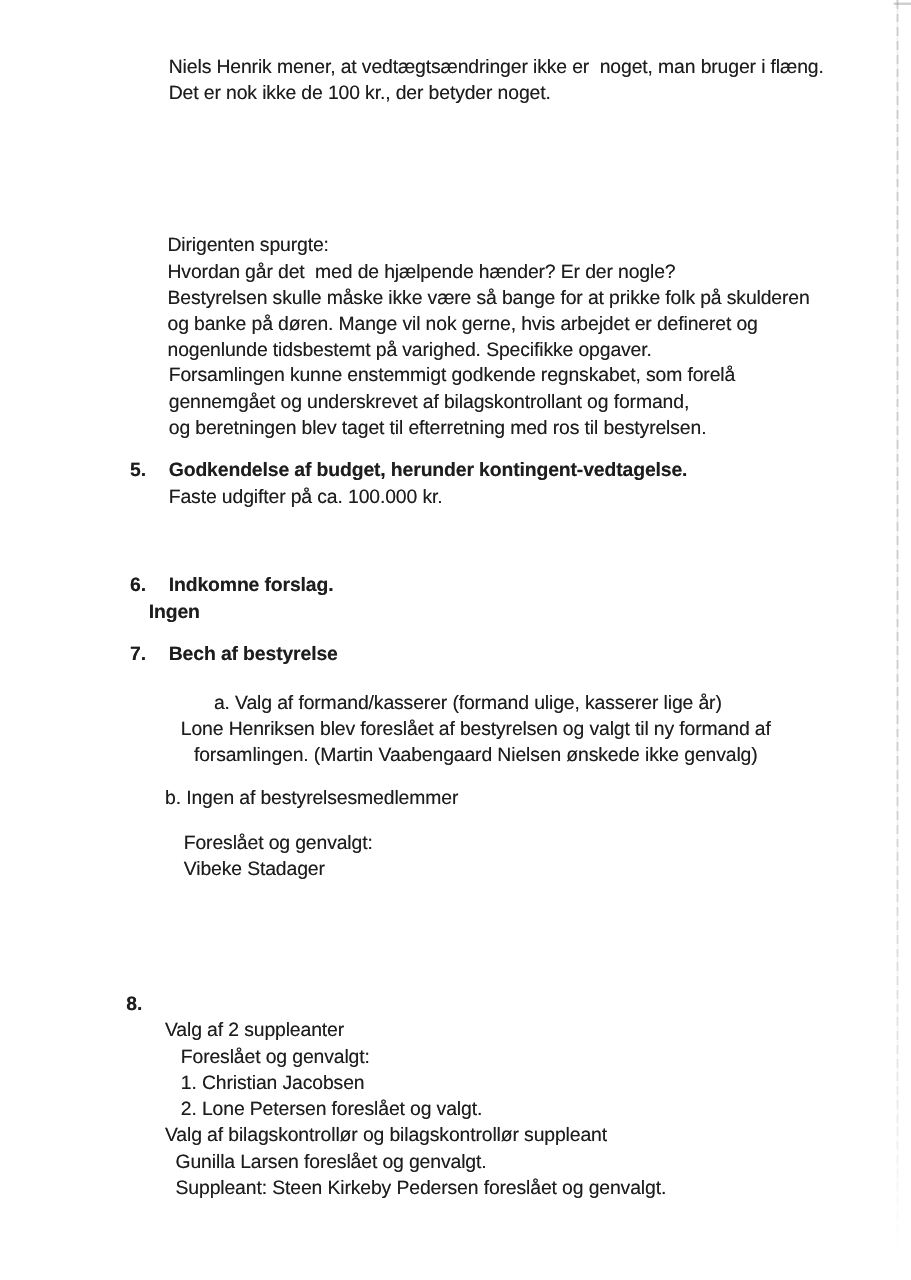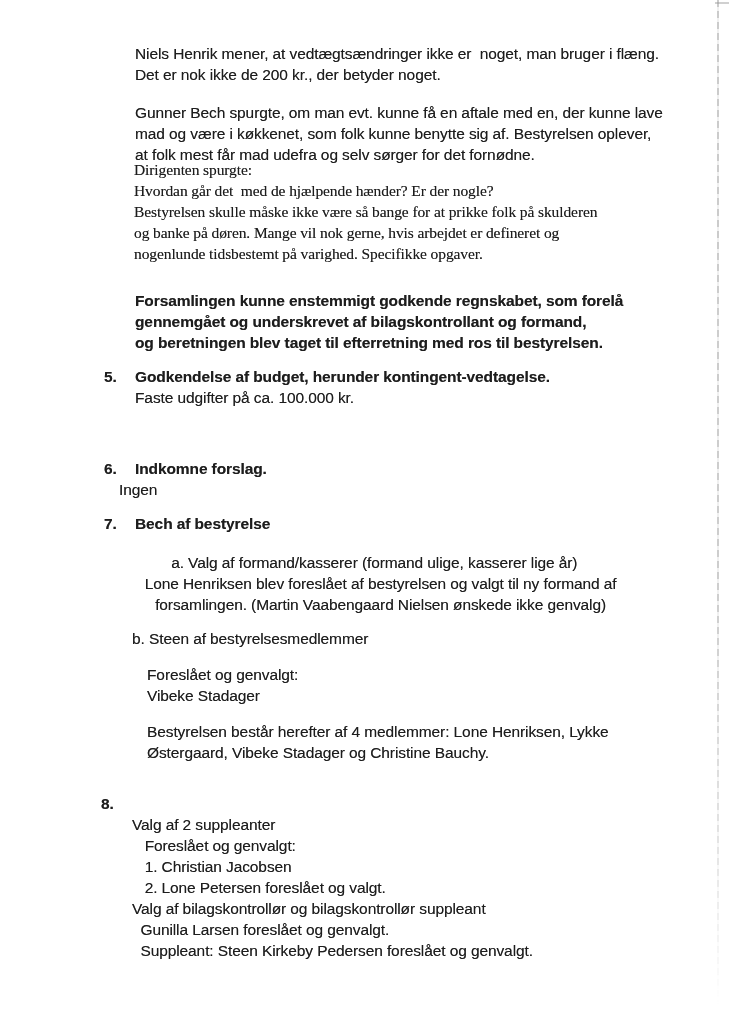--- a/index.html
+++ b/index.html
@@ -68,71 +68,66 @@
 </style>
 </head>
 <body>
 
 <div class="page">
 
   <div class="scan-right-line"></div>
   <div class="scan-corner-mark"></div>
 
   <div class="tb" style="top:43px; left:135px;">Niels Henrik mener, at vedtægtsændringer ikke er  noget, man bruger i flæng.
-Det er nok ikke de 200 kr., der betyder noget.</div>
+Det er nok ikke de 100 kr., der betyder noget.</div>
 
-  <div class="tb" style="top:102px; left:135px;">Gunner Bech spurgte, om man evt. kunne få en aftale med en, der kunne lave
-mad og være i køkkenet, som folk kunne benytte sig af. Bestyrelsen oplever,
-at folk mest får mad udefra og selv sørger for det fornødne.</div>
 
-  <div class="tb" style="top:159px; left:134px;font-family:Liberation Serif, serif;">Dirigenten spurgte:
+  <div class="tb" style="top:186px; left:134px;">Dirigenten spurgte:
 Hvordan går det  med de hjælpende hænder? Er der nogle?
 Bestyrelsen skulle måske ikke være så bange for at prikke folk på skulderen
 og banke på døren. Mange vil nok gerne, hvis arbejdet er defineret og
 nogenlunde tidsbestemt på varighed. Specifikke opgaver.</div>
 
-  <div class="tb" style="top:290px; left:135px;font-weight:bold;">Forsamlingen kunne enstemmigt godkende regnskabet, som forelå
+  <div class="tb" style="top:290px; left:135px;">Forsamlingen kunne enstemmigt godkende regnskabet, som forelå
 gennemgået og underskrevet af bilagskontrollant og formand,
 og beretningen blev taget til efterretning med ros til bestyrelsen.</div>
 
   <div class="item" style="top:366px;">
     <div class="head">
       <span class="num">5.</span>
       <span>Godkendelse af budget, herunder kontingent-vedtagelse.</span>
     </div>
     <div class="body">Faste udgifter på ca. 100.000 kr.</div>
   </div>
 
 
   <div class="item" style="top:458px;">
     <div class="head">
       <span class="num">6.</span>
       <span>Indkomne forslag.</span>
     </div>
-    <div class="body" style="font-weight:normal;margin-left:15px;">Ingen</div>
+    <div class="body" style="font-weight:bold;margin-left:15px;">Ingen</div>
   </div>
 
   <div class="item" style="top:513px;">
     <div class="head">
       <span class="num">7.</span>
       <span>Bech af  bestyrelse</span>
     </div>
   </div>
 
   <div class="tb" style="top:552px; left:132px;text-align:center;">a. Valg af formand/kasserer (formand ulige, kasserer lige år)
    Lone Henriksen blev foreslået af bestyrelsen og valgt til ny formand af
    forsamlingen. (Martin Vaabengaard Nielsen ønskede ikke genvalg)</div>
 
-  <div class="tb" style="top:628px; left:132px;">b. Steen af bestyrelsesmedlemmer</div>
+  <div class="tb" style="top:628px; left:132px;">b. Ingen af bestyrelsesmedlemmer</div>
 
   <div class="tb" style="top:664px; left:147px;">Foreslået og genvalgt:
 Vibeke Stadager</div>
 
-  <div class="tb" style="top:721px; left:147px;">Bestyrelsen består herefter af 4 medlemmer: Lone Henriksen, Lykke
-Østergaard, Vibeke Stadager og Christine Bauchy.</div>
 
   <div class="item" style="top:793px; left:101px;">
     <div class="head">
       <span class="num" style="width:34px;">8.</span>
     </div>
     <div class="body" style="">Valg af 2 suppleanter
    Foreslået og genvalgt:
    1. Christian Jacobsen
    2. Lone Petersen foreslået og valgt.
 Valg af bilagskontrollør og bilagskontrollør suppleant

